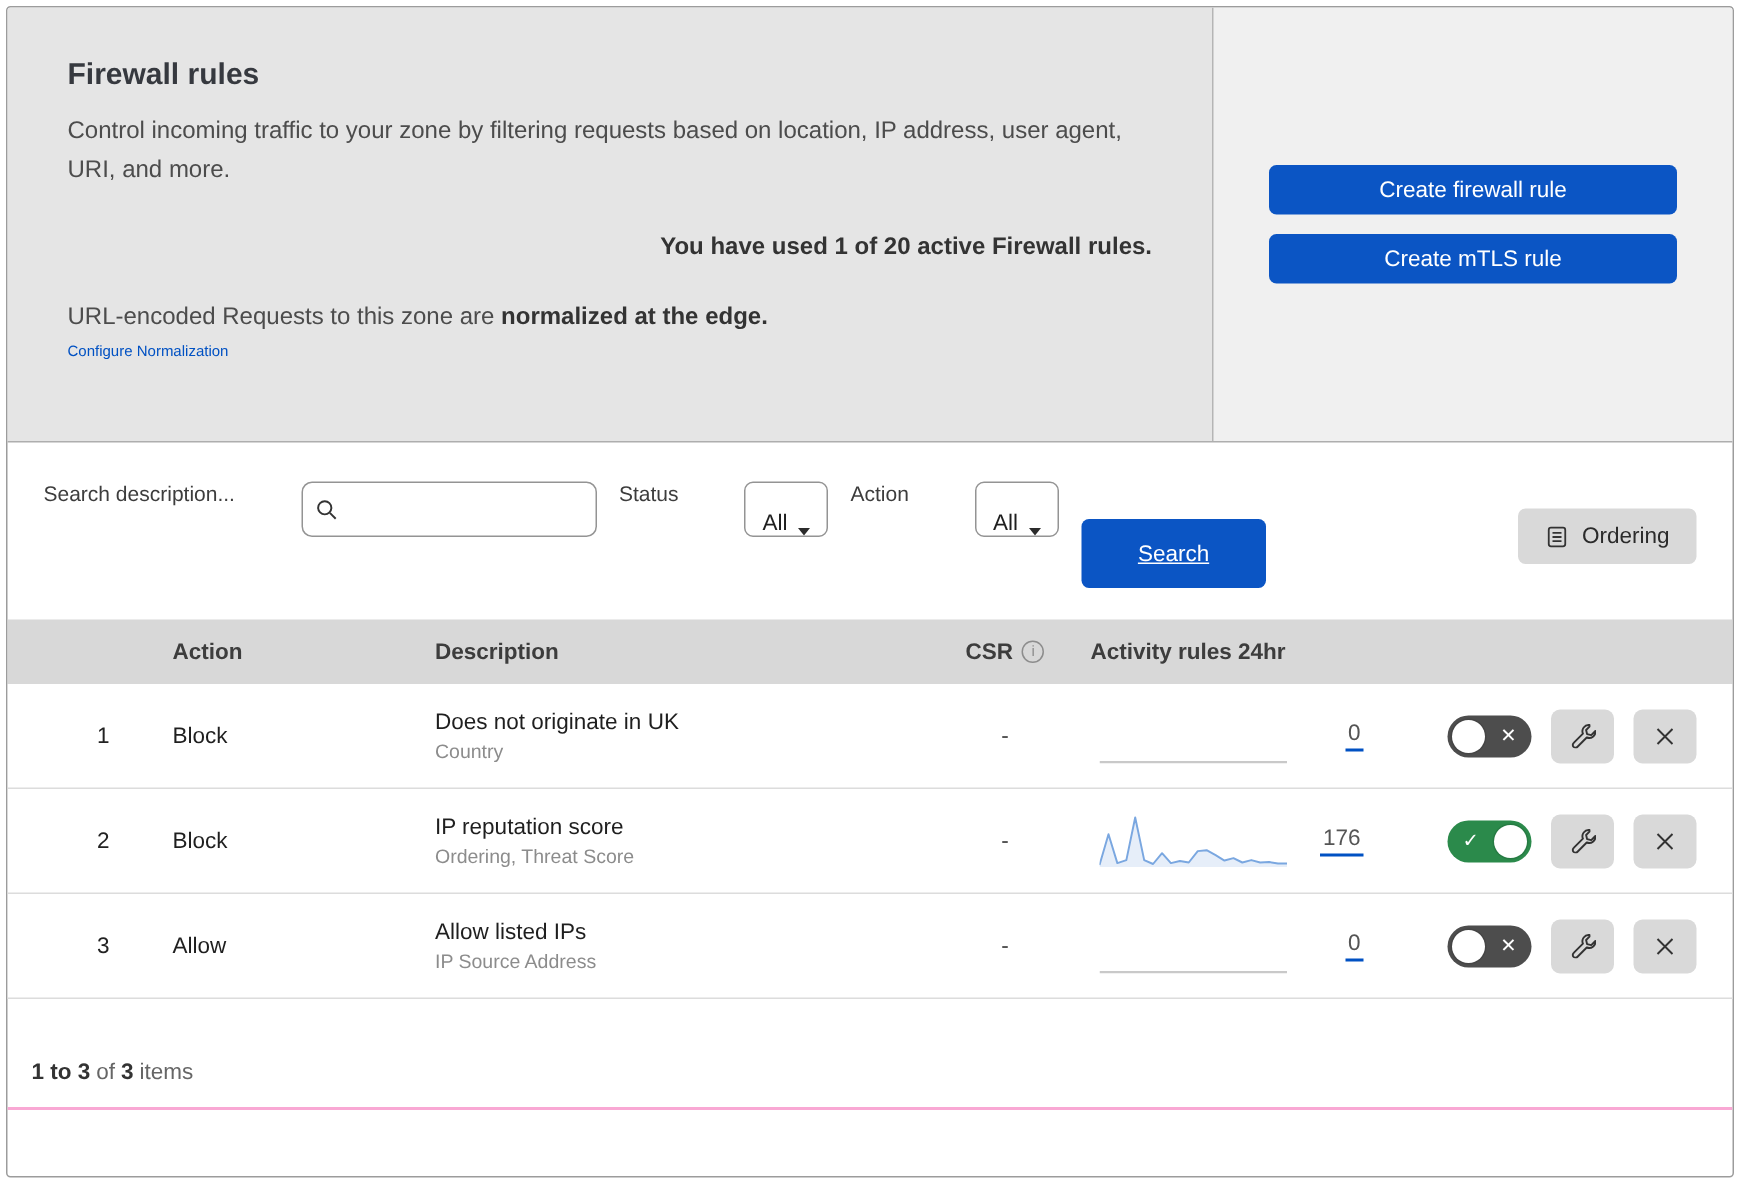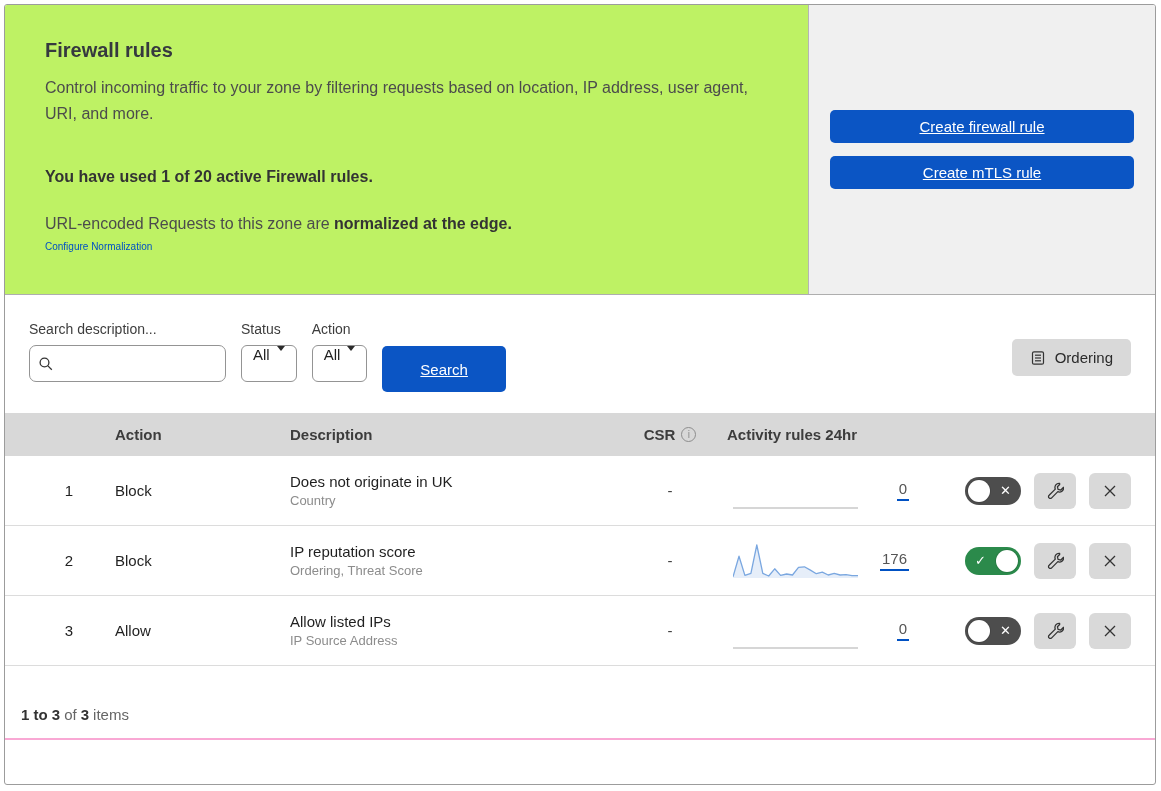--- a/index.html
+++ b/index.html
@@ -8,48 +8,48 @@
     width:1161px; height:791px; position:relative;
     font-family:"Liberation Sans","DejaVu Sans",sans-serif;
     color:#222;
   }
   .app {
     position:absolute; left:4px; top:4px; width:1152px; height:781px;
     border:1px solid #9c9c9c; border-radius:3px; background:#fff; overflow:hidden;
   }
   
   .top { display:flex; height:290px; border-bottom:1px solid #aeaeae; }
-  .top-left { flex:1; padding:34px 40px 0 40px; background:#bef264; }
+  .top-left { flex:1; padding:34px 40px 0 40px; background:#e5e5e5; }
   .top-left h1 { font-size:20px; font-weight:600; color:#36393f; margin-bottom:13px; }
   .desc { font-size:16px; color:#4c4c4c; line-height:1.65; max-width:740px; }
-  .usage { font-size:16px; color:#333; font-weight:700; margin-top:40px; }
+  .usage { font-size:16px; color:#333; font-weight:700; margin-top:28px;text-align:right; }
   .norm { font-size:16px; color:#4c4c4c; margin-top:29px; }
   .norm strong { color:#333; font-weight:700; }
   .cfg-link { display:inline-block; margin-top:8px; font-size:10px; color:var(--link-blue,#0051c3); cursor:pointer; }
   .top-right {
     width:347px; background:var(--panel-gray,#f0f0f0); border-left:1px solid #b5b5b5;
     display:flex; flex-direction:column; justify-content:center; align-items:center; gap:13px;
   }
   .btn-primary {
     background:var(--blue,#0b55c4); color:#fff; border:none; border-radius:5px;
     font-family:inherit; font-size:15px; cursor:pointer;
   }
-  .top-right .btn-primary { width:304px; height:33px;text-decoration:underline; }
+  .top-right .btn-primary { width:272px; height:33px; }
   
   .filters { height:118px; padding:26px 24px 0 24px; display:flex; align-items:flex-start; }
-  .field { display:flex; flex-direction:column; margin-right:15px; }
+  .field { display:flex; flex-direction:row; margin-right:15px;gap:44px; }
   .field label { font-size:14px; color:#3d3d3d; margin-bottom:8px; }
   .search-box {
     width:197px; height:37px; border:1px solid #949494; border-radius:7px; background:#fff;
     display:flex; align-items:center; padding:0 8px; cursor:text;
   }
   .search-box input { border:none; outline:none; flex:1; font-family:inherit; font-size:15px; margin-left:6px; min-width:0; background:transparent; }
   .select {
     height:37px; border:1px solid #949494; border-radius:6px; background:#fff;
-    display:flex; align-items:flex-start; gap:7px; padding:0 11px; font-size:15px; color:#1f1f1f; cursor:pointer;
+    display:flex; align-items:flex-end; gap:7px; padding:0 11px; font-size:15px; color:#1f1f1f; cursor:pointer;
   }
   .caret { width:0; height:0; border-left:4px solid transparent; border-right:4px solid transparent; border-top:5px solid #2b2b2b; }
   .search-btn { height:46px; padding:0 38px; margin-top:25px; border-radius:5px;text-decoration:underline; }
   .ordering-btn {
     margin-left:auto; margin-top:18px; height:37px; padding:0 18px;
     background:var(--button-gray,#d9d9d9); border:none; border-radius:5px;
     display:flex; align-items:center; gap:9px; font-family:inherit; font-size:15px; color:#2b2b2b; cursor:pointer;
   }
   
   .grid { display:grid; grid-template-columns:90px 175px 1fr 110px 240px 190px; align-items:center; }

